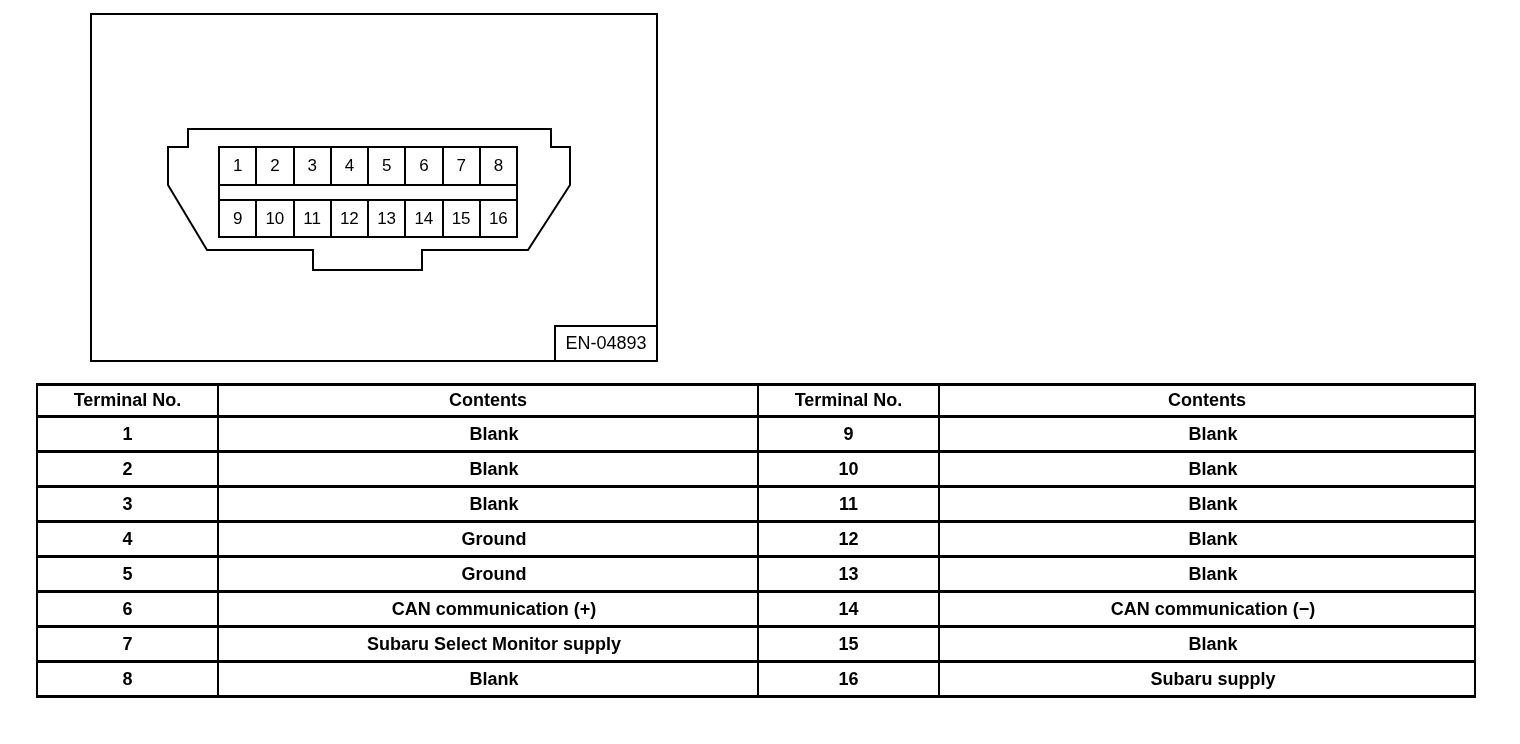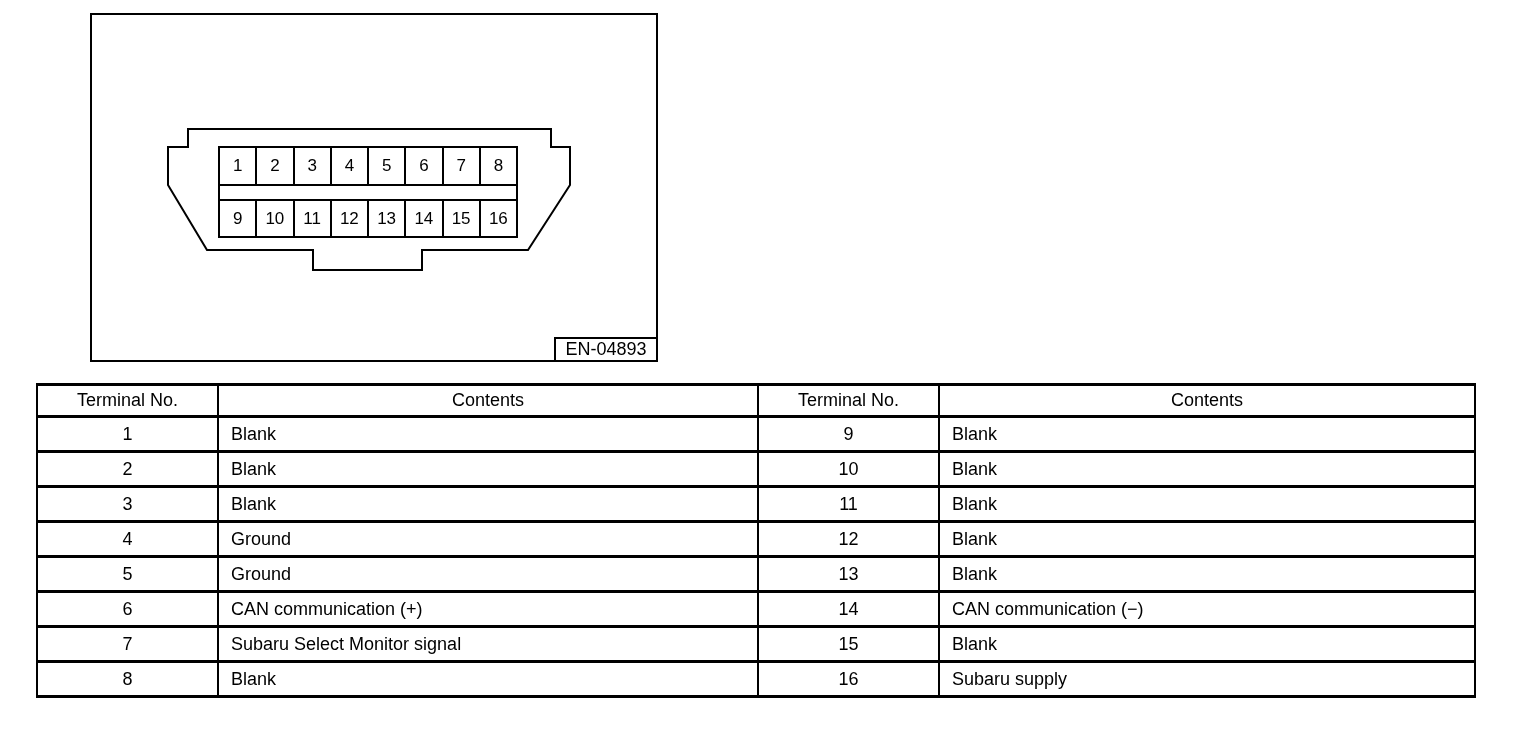--- a/index.html
+++ b/index.html
@@ -61,21 +61,21 @@
   .pin-gap {
     height: 13px;
     border-top: 2px solid #000;
     border-bottom: 2px solid #000;
   }
   .en-label-box {
     position: absolute;
     right: 0;
     bottom: 0;
     width: 102px;
-    height: 23px;
+    height: 35px;
     border-left: 2px solid #000;
     border-top: 2px solid #000;
     box-sizing: border-box;
     display: flex;
     align-items: center;
     justify-content: center;
     font-size: 18px;
     background: #fff;
   }
 
@@ -88,34 +88,34 @@
     border-collapse: collapse;
     table-layout: fixed;
     font-size: 18px;
   }
   .terminal-table th,
   .terminal-table td {
     border: 2px solid #000;
     border-top-width: 3px;
     border-bottom-width: 3px;
     padding: 0;
-    font-weight: normal;
+    font-weight: bold;
     vertical-align: middle;
     overflow: hidden;
     white-space: nowrap;
   }
   .terminal-table th {
     height: 29px;
     text-align: center;
   }
   .terminal-table td {
     height: 32px;
   }
   .terminal-cell { text-align: center; }
-  .contents-cell { text-align: left; padding-left: 12px !important; }
+  .contents-cell { text-align: center; padding-left: 12px !important; }
 </style>
 </head>
 <body>
 
 <div class="figure-box">
 
   <svg class="connector-svg" viewBox="0 0 564 345">
     <polygon points="96,114 459,114 459,132 478,132 478,170 436,235 330,235 330,255 221,255 221,235 115,235 76,170 76,132 96,132" fill="#ffffff" stroke="#000000" stroke-width="2" stroke-linejoin="miter"></polygon>
   </svg>
 
@@ -195,21 +195,21 @@
         <td class="contents-cell">Blank</td>
       </tr>
       <tr>
         <td class="terminal-cell">6</td>
         <td class="contents-cell">CAN communication (+)</td>
         <td class="terminal-cell">14</td>
         <td class="contents-cell">CAN communication (−)</td>
       </tr>
       <tr>
         <td class="terminal-cell">7</td>
-        <td class="contents-cell">Subaru Select Monitor signal</td>
+        <td class="contents-cell">Subaru Select Monitor supply</td>
         <td class="terminal-cell">15</td>
         <td class="contents-cell">Blank</td>
       </tr>
       <tr>
         <td class="terminal-cell">8</td>
         <td class="contents-cell">Blank</td>
         <td class="terminal-cell">16</td>
         <td class="contents-cell">Subaru supply</td>
       </tr>
     </tbody>

